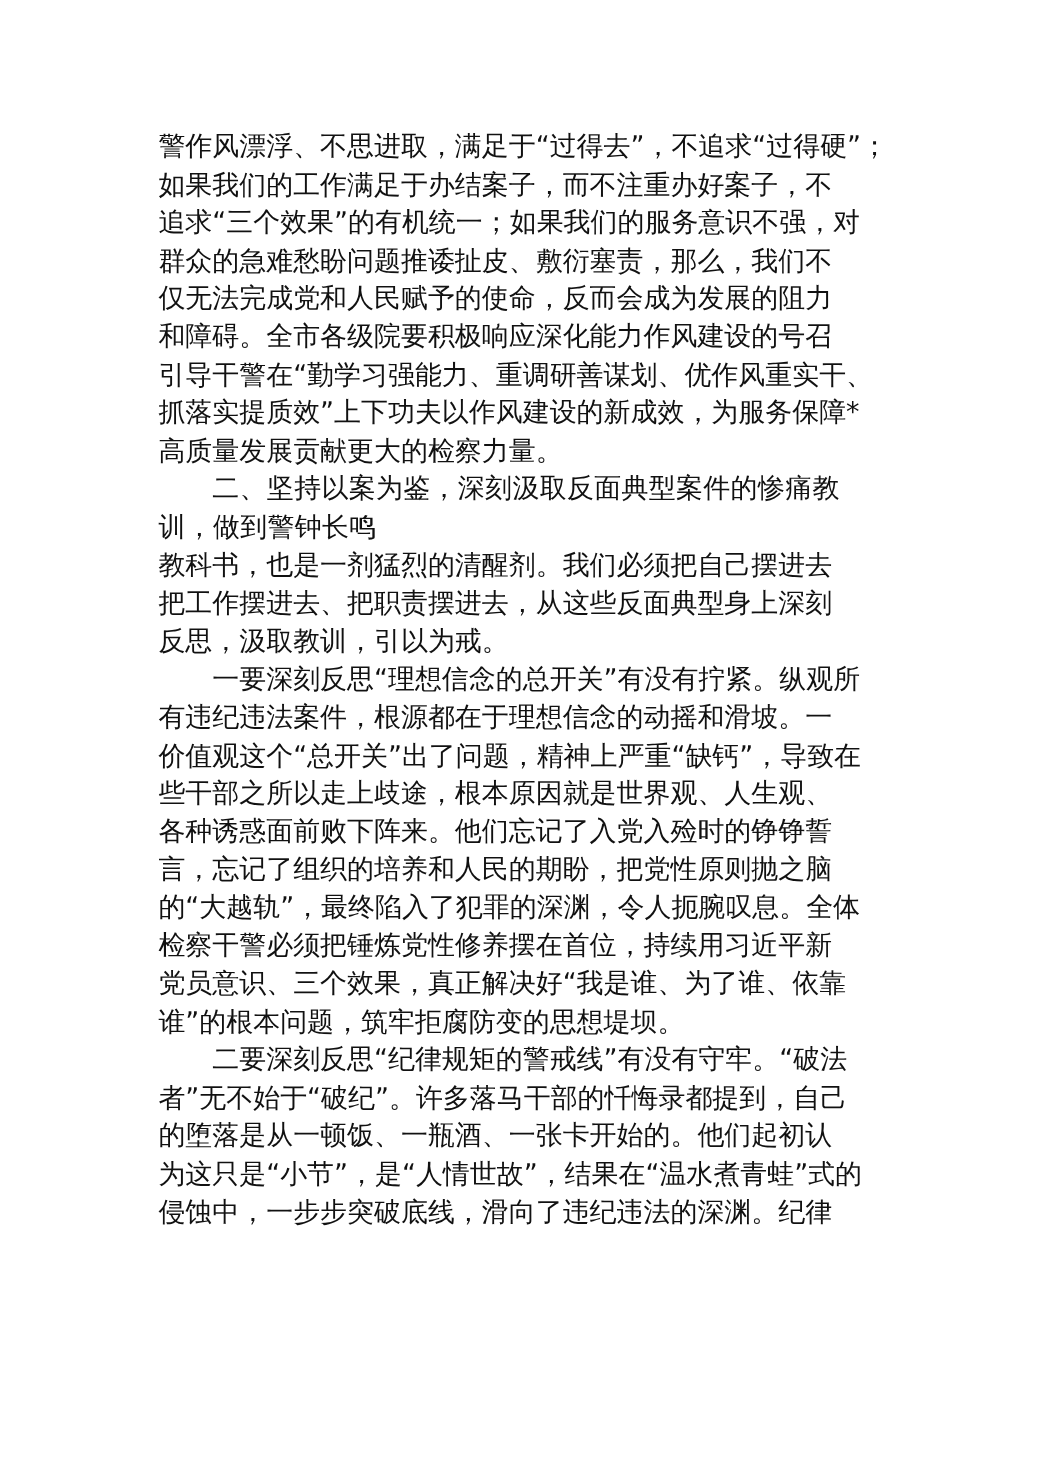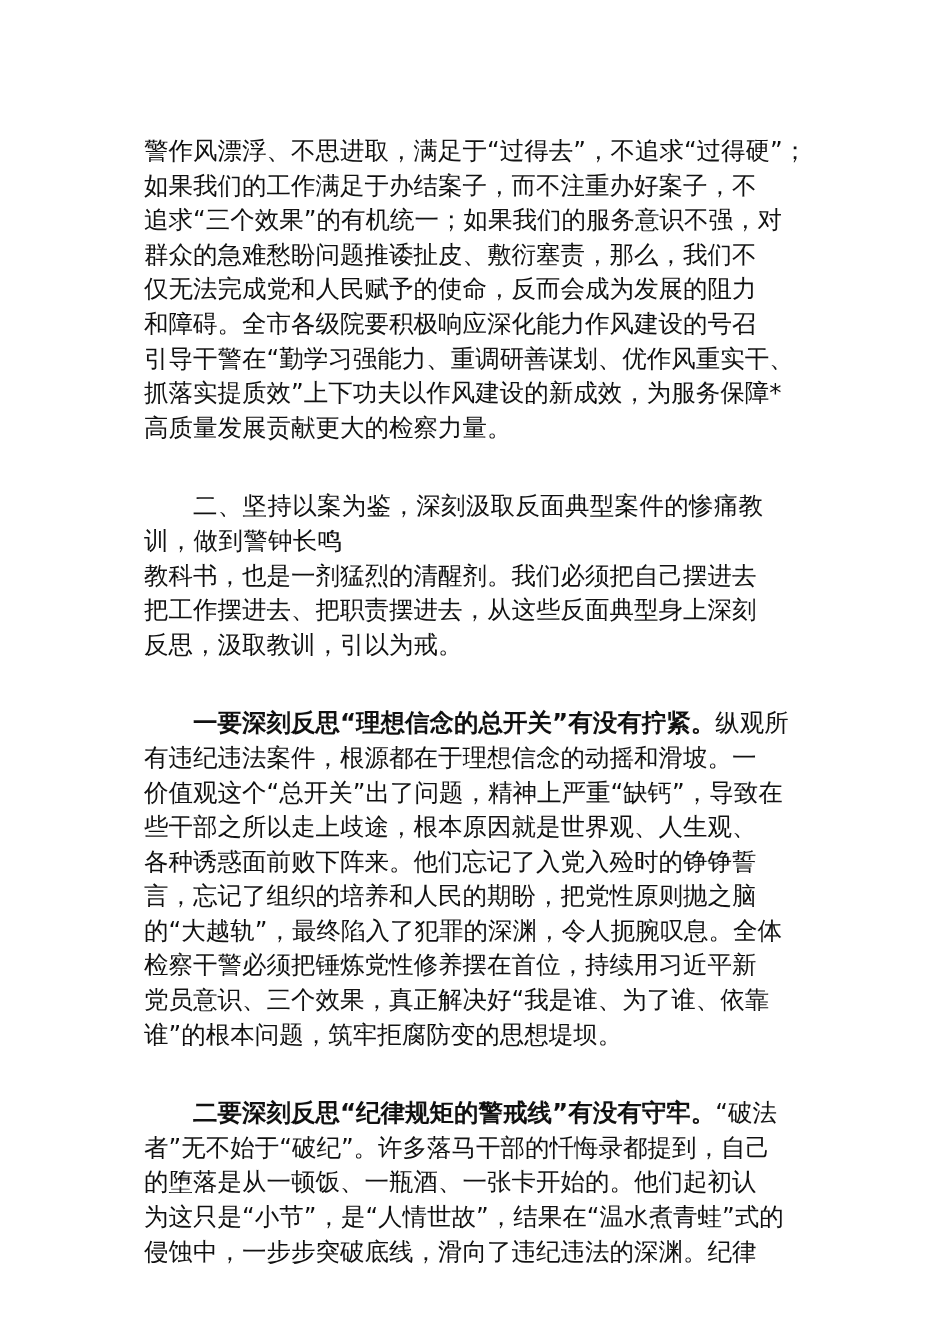--- a/index.html
+++ b/index.html
@@ -11,32 +11,32 @@
       width: 950px;
       height: 1344px;
       position: relative;
       overflow: hidden;
       font-family: "DejaVu Sans", "Liberation Sans", sans-serif;
       color: #111111;
     }
     .page {
       position: absolute;
       left: 144px;
-      top: 134px;
+      top: 116px;
       width: 680px;
     }
     .line {
       font-size: 24.5px;
       line-height: 34.6px;
       height: 34.6px;
       white-space: nowrap;
       letter-spacing: 0px;
     }
-    .indent { padding-left: 49px; margin-top: 44px; }
-    .bold { font-weight: bold; text-align: center; }
+    .indent { padding-left: 49px; }
+    .bold { font-weight: normal; text-align: center; }
     .heading { letter-spacing: 0.3px; }
   </style>
 </head>
 <body>
 
 <div class="page">
 
   <div>
     <div class="line">警作风漂浮、不思进取，满足于“过得去”，不追求“过得硬”；</div>
     <div class="line">如果我们的工作满足于办结案子，而不注重办好案子，不</div>

